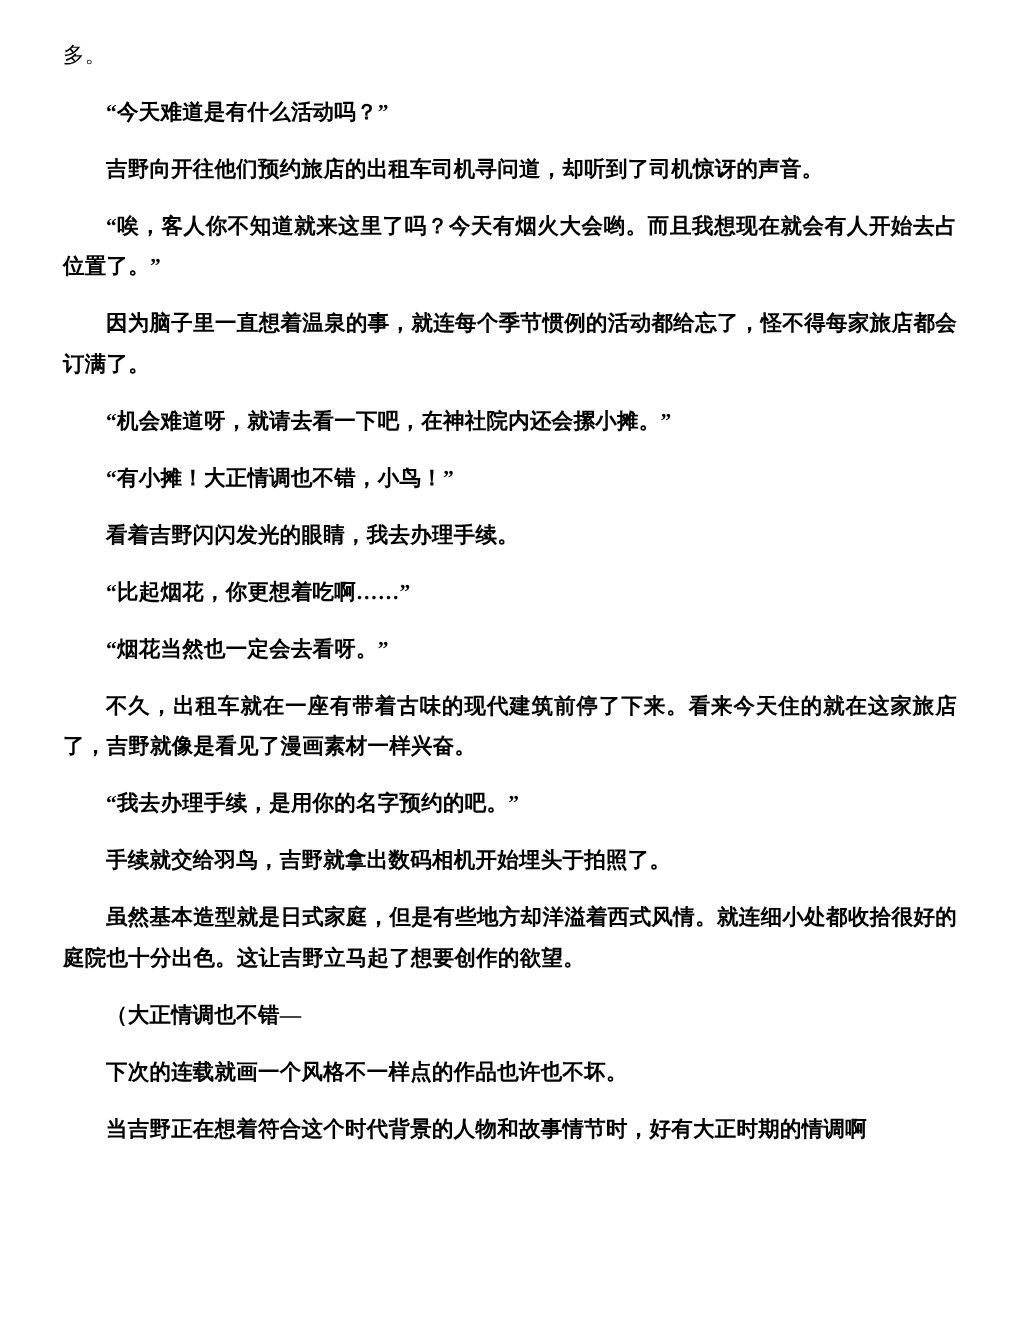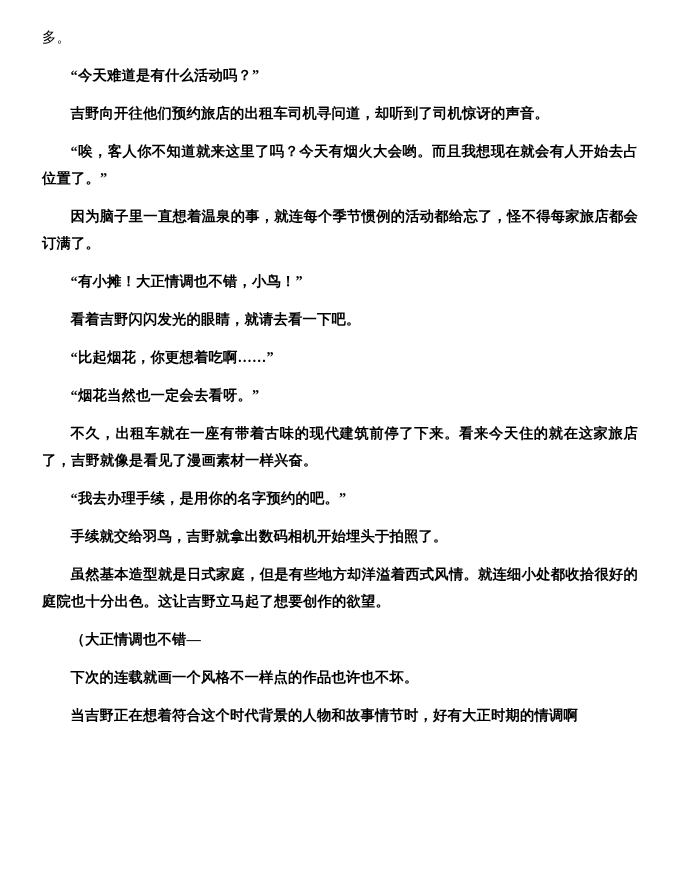--- a/index.html
+++ b/index.html
@@ -41,22 +41,23 @@
 </head>
 <body>
 
 <div id="page">
   <div>
     <p class="para noindent">多。</p>
     <p class="para indent">“今天难道是有什么活动吗？”</p>
     <p class="para indent">吉野向开往他们预约旅店的出租车司机寻问道，却听到了司机惊讶的声音。</p>
     <p class="para indent">“唉，客人你不知道就来这里了吗？今天有烟火大会哟。而且我想现在就会有人开始去占位置了。”</p>
     <p class="para indent">因为脑子里一直想着温泉的事，就连每个季节惯例的活动都给忘了，怪不得每家旅店都会订满了。</p>
+    <p class="para indent">“机会难道呀，就请去看一下吧，在神社院内还会摞小摊。”</p>
     <p class="para indent">“有小摊！大正情调也不错，小鸟！”</p>
-    <p class="para indent">看着吉野闪闪发光的眼睛，就请去看一下吧。</p>
+    <p class="para indent">看着吉野闪闪发光的眼睛，我去办理手续。</p>
     <p class="para indent">“比起烟花，你更想着吃啊……”</p>
     <p class="para indent">“烟花当然也一定会去看呀。”</p>
     <p class="para indent">不久，出租车就在一座有带着古味的现代建筑前停了下来。看来今天住的就在这家旅店了，吉野就像是看见了漫画素材一样兴奋。</p>
     <p class="para indent">“我去办理手续，是用你的名字预约的吧。”</p>
     <p class="para indent">手续就交给羽鸟，吉野就拿出数码相机开始埋头于拍照了。</p>
     <p class="para indent">虽然基本造型就是日式家庭，但是有些地方却洋溢着西式风情。就连细小处都收拾很好的庭院也十分出色。这让吉野立马起了想要创作的欲望。</p>
     <p class="para indent">（大正情调也不错—</p>
     <p class="para indent">下次的连载就画一个风格不一样点的作品也许也不坏。</p>
     <p class="para indent">当吉野正在想着符合这个时代背景的人物和故事情节时，好有大正时期的情调啊</p>
   </div>

